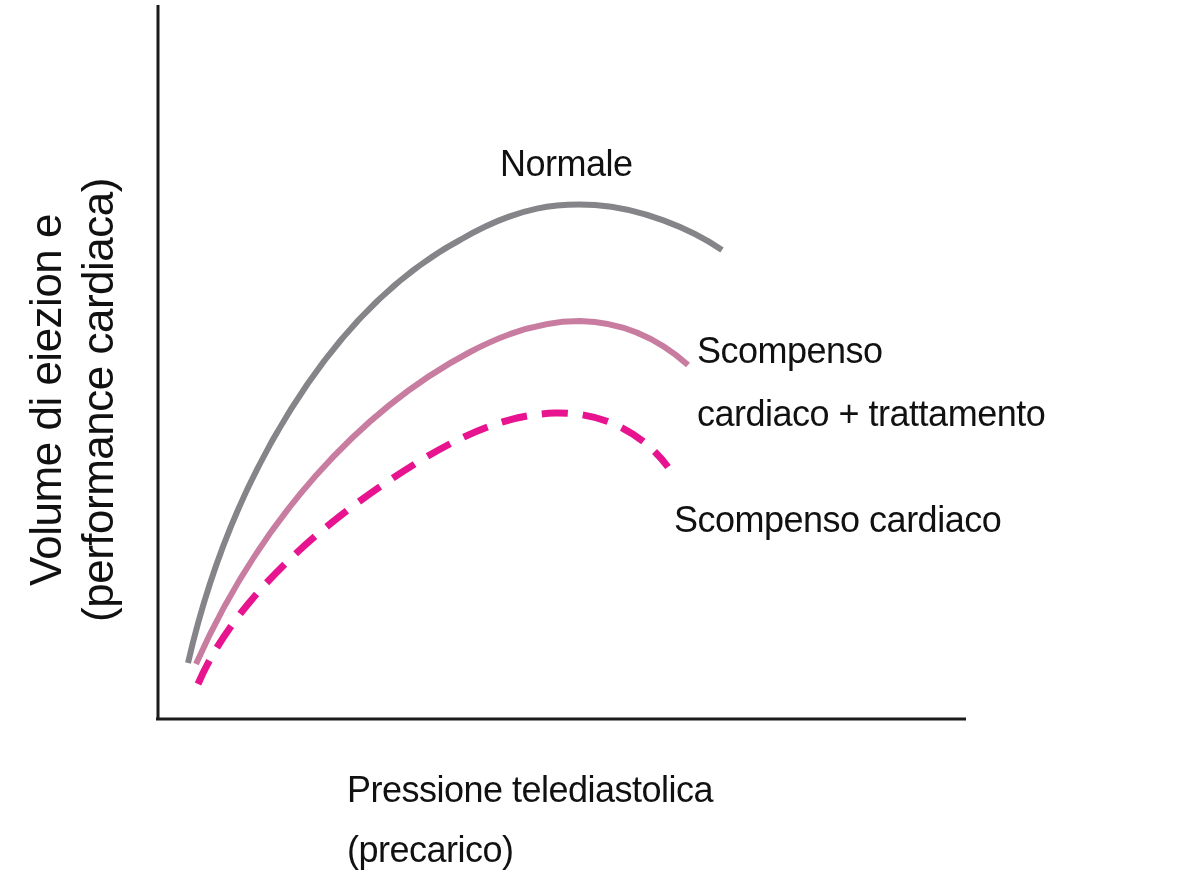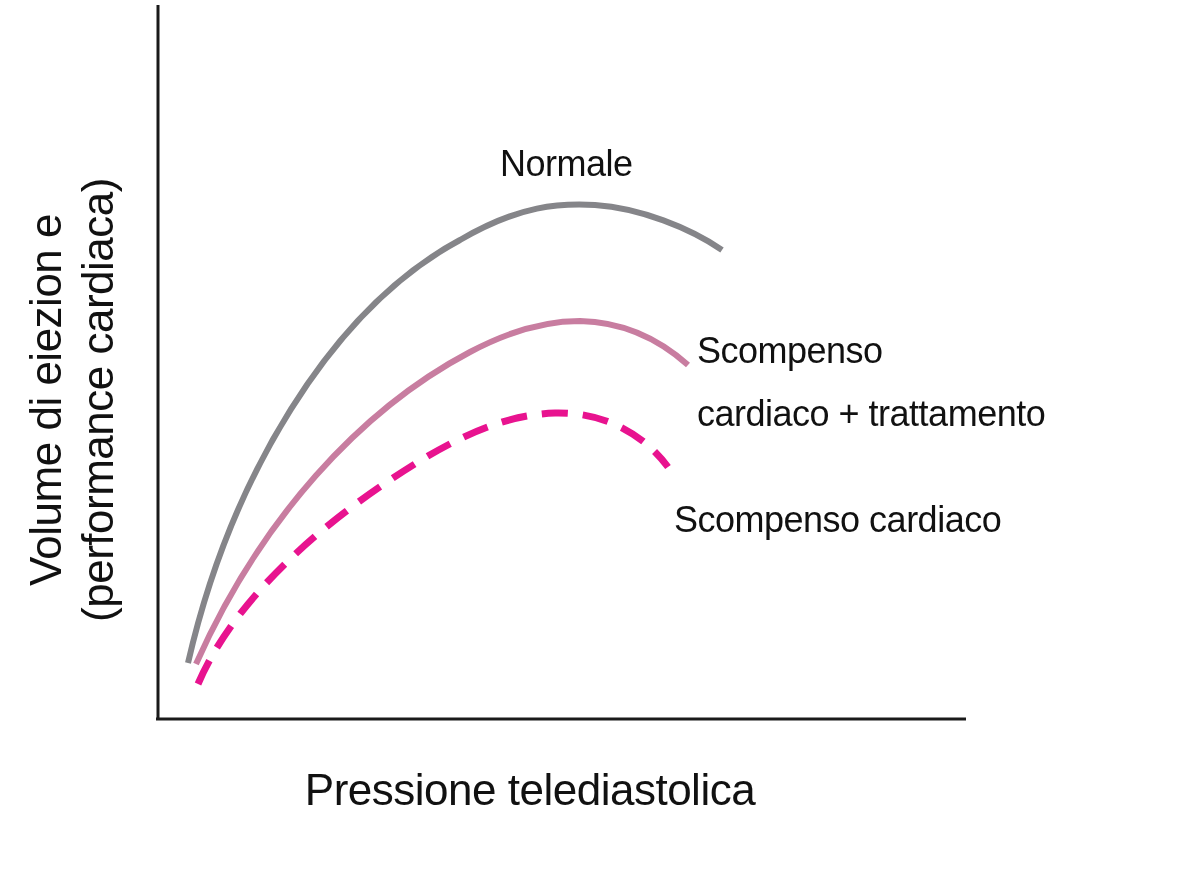--- a/index.html
+++ b/index.html
@@ -4,21 +4,21 @@
   <style>
     html, body { margin: 0; padding: 0; background: #ffffff; }
     body { width: 1200px; height: 884px; position: relative; overflow: hidden;
            font-family: "Liberation Sans", "DejaVu Sans", sans-serif; color: #111; }
     #chart { position: absolute; left: 0; top: 0; }
     .lbl { position: absolute; font-size: 36px; line-height: 1; white-space: nowrap; letter-spacing: -0.5px; }
     .ylab { position: absolute; left: 0; top: 0; width: 1200px; height: 884px; pointer-events: none; }
     .ylab-inner { position: absolute; left: 72px; top: 400px; transform: translate(-50%, -50%) rotate(-90deg);
                   text-align: center; font-size: 44px; line-height: 52px; white-space: nowrap; letter-spacing: -0.5px; }
     .xlab { position: absolute; left: 530px; top: 760px; transform: translateX(-50%); text-align: left;
-            font-size: 44px; line-height: 60px; white-space: nowrap; letter-spacing: -0.5px; }
+            font-size: 36px; line-height: 60px; white-space: nowrap; letter-spacing: -0.5px; }
   </style>
 </head>
 <body>
 
 <svg id="chart" width="1200" height="884" viewBox="0 0 1200 884">
 
   <line x1="158" y1="5" x2="158" y2="719" stroke="#1a1a1a" stroke-width="3"></line>
   <line x1="156" y1="719" x2="966" y2="719" stroke="#1a1a1a" stroke-width="3"></line>
 
   <path d="M188,663 C230,480 330,310 460,240 C520,205 560,203 595,205 C640,208 690,228 722,250" fill="none" stroke="#858589" stroke-width="6" stroke-linecap="butt"></path>
@@ -37,13 +37,14 @@
 
 <div class="ylab">
   <div class="ylab-inner">
     <div>Volume di eiezion e</div>
     <div>(performance cardiaca)</div>
   </div>
 </div>
 
 <div class="xlab">
   <div>Pressione telediastolica</div>
+  <div>(precarico)</div>
 </div>
 
 </body></html>

